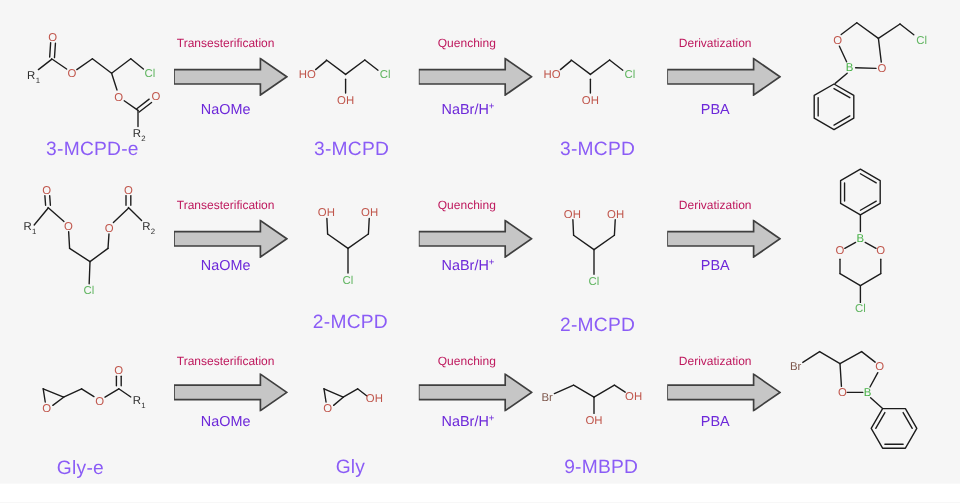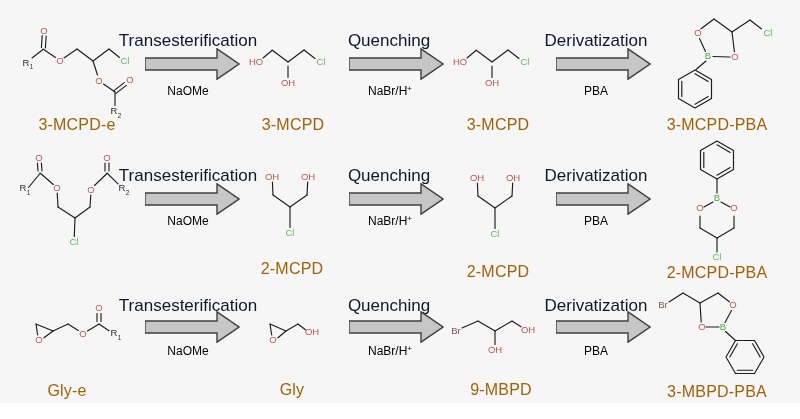--- a/index.html
+++ b/index.html
@@ -10,23 +10,23 @@
   .mol{position:absolute;overflow:visible;}
   .bond{stroke:#1c1c1c;stroke-width:1.15;stroke-linecap:round;fill:none;}
   .ring{fill:none;stroke:#1c1c1c;stroke-width:1.15;stroke-linejoin:round;}
   .at{font-family:"Liberation Sans",sans-serif;font-size:9.5px;text-anchor:middle;}
   .at-o{fill:#c0564c;}
   .at-cl{fill:#63b663;}
   .at-b{fill:#44b044;}
   .at-br{fill:#7d564a;}
   .at-c{fill:#2e2e2e;}
   .subnum{font-size:6.5px;}
-  .lbl{position:absolute;transform:translateX(-50%);font-size:16px;letter-spacing:0.2px;color:#a16207;white-space:nowrap;}
-  .step-title{position:absolute;transform:translateX(-50%);font-size:17px;color:#0f172a;white-space:nowrap;}
-  .step-reagent{position:absolute;transform:translateX(-50%);font-size:12px;color:#000000;white-space:nowrap;}
+  .lbl{position:absolute;transform:translateX(-50%);font-size:16px;letter-spacing:0.2px;color:#8b5cf6;white-space:nowrap;}
+  .step-title{position:absolute;transform:translateX(-50%);font-size:10px;color:#be185d;white-space:nowrap;}
+  .step-reagent{position:absolute;transform:translateX(-50%);font-size:12px;color:#6d28d9;white-space:nowrap;}
   .sup{font-size:8px;position:relative;top:-4px;}
   .arrow{position:absolute;width:95px;height:32px;}
   .arrow polygon{fill:#c6c6c6;stroke:#3f3f3f;stroke-width:1.4;stroke-linejoin:miter;}
   #bottom-strip{position:absolute;left:0;top:403px;width:800px;height:16px;background:#ffffff;}
 </style>
 </head>
 <body>
 
 <div id="canvas">
 
@@ -92,21 +92,20 @@
     <line class="bond" x1="19.8" y1="84.6" x2="19.8" y2="69.4"></line>
     <text class="at at-o" x="36" y="24.4">O</text>
     <text class="at at-o" x="73" y="48.4">O</text>
     <text class="at at-b" x="46" y="47.4">B</text>
     <text class="at at-cl" x="106" y="24.4">Cl</text>
   </svg>
 
   <div class="lbl" style="left:77px;top:116px">3-MCPD-e</div>
   <div class="lbl" style="left:293px;top:116px">3-MCPD</div>
   <div class="lbl" style="left:498px;top:116px">3-MCPD</div>
-  <div class="lbl" style="left:717px;top:116px">3-MCPD-PBA</div>
 
   <div class="step-title" style="left:188px;top:31px">Transesterification</div>
   <div class="step-title" style="left:389px;top:31px">Quenching</div>
   <div class="step-title" style="left:596px;top:31px">Derivatization</div>
 
   <svg class="arrow" style="left:145px;top:48px" viewBox="0 0 95 32">
       <polygon points="0,10 72,10 72,0.8 94,16 72,31.2 72,22 0,22"></polygon>
     </svg>
   <svg class="arrow" style="left:349px;top:48px" viewBox="0 0 95 32">
       <polygon points="0,10 72,10 72,0.8 94,16 72,31.2 72,22 0,22"></polygon>
@@ -180,21 +179,20 @@
     <line class="bond" x1="46" y1="88" x2="29" y2="98"></line>
     <line class="bond" x1="29" y1="98" x2="29" y2="112"></line>
     <text class="at at-b" x="29" y="61.4">B</text>
     <text class="at at-o" x="12" y="71.4">O</text>
     <text class="at at-o" x="46" y="71.4">O</text>
     <text class="at at-cl" x="29" y="120.4">Cl</text>
   </svg>
 
   <div class="lbl" style="left:292px;top:260px">2-MCPD</div>
   <div class="lbl" style="left:498px;top:263px">2-MCPD</div>
-  <div class="lbl" style="left:717px;top:264px">2-MCPD-PBA</div>
 
   <div class="step-title" style="left:188px;top:166px">Transesterification</div>
   <div class="step-title" style="left:389px;top:166px">Quenching</div>
   <div class="step-title" style="left:596px;top:166px">Derivatization</div>
 
   <svg class="arrow" style="left:145px;top:183px" viewBox="0 0 95 32">
       <polygon points="0,10 72,10 72,0.8 94,16 72,31.2 72,22 0,22"></polygon>
     </svg>
   <svg class="arrow" style="left:349px;top:183px" viewBox="0 0 95 32">
       <polygon points="0,10 72,10 72,0.8 94,16 72,31.2 72,22 0,22"></polygon>
@@ -260,21 +258,20 @@
     <line class="bond" x1="74.8" y1="71" x2="82.4" y2="57.8"></line>
     <text class="at at-br" x="8" y="22.4">Br</text>
     <text class="at at-o" x="78" y="22.4">O</text>
     <text class="at at-o" x="47" y="44.4">O</text>
     <text class="at at-b" x="68" y="44.4">B</text>
   </svg>
 
   <div class="lbl" style="left:67px;top:382px">Gly-e</div>
   <div class="lbl" style="left:292px;top:381px">Gly</div>
   <div class="lbl" style="left:501px;top:381px">9-MBPD</div>
-  <div class="lbl" style="left:717px;top:383px">3-MBPD-PBA</div>
 
   <div class="step-title" style="left:188px;top:296px">Transesterification</div>
   <div class="step-title" style="left:389px;top:296px">Quenching</div>
   <div class="step-title" style="left:596px;top:296px">Derivatization</div>
 
   <svg class="arrow" style="left:145px;top:311px" viewBox="0 0 95 32">
       <polygon points="0,10 72,10 72,0.8 94,16 72,31.2 72,22 0,22"></polygon>
     </svg>
   <svg class="arrow" style="left:349px;top:311px" viewBox="0 0 95 32">
       <polygon points="0,10 72,10 72,0.8 94,16 72,31.2 72,22 0,22"></polygon>

